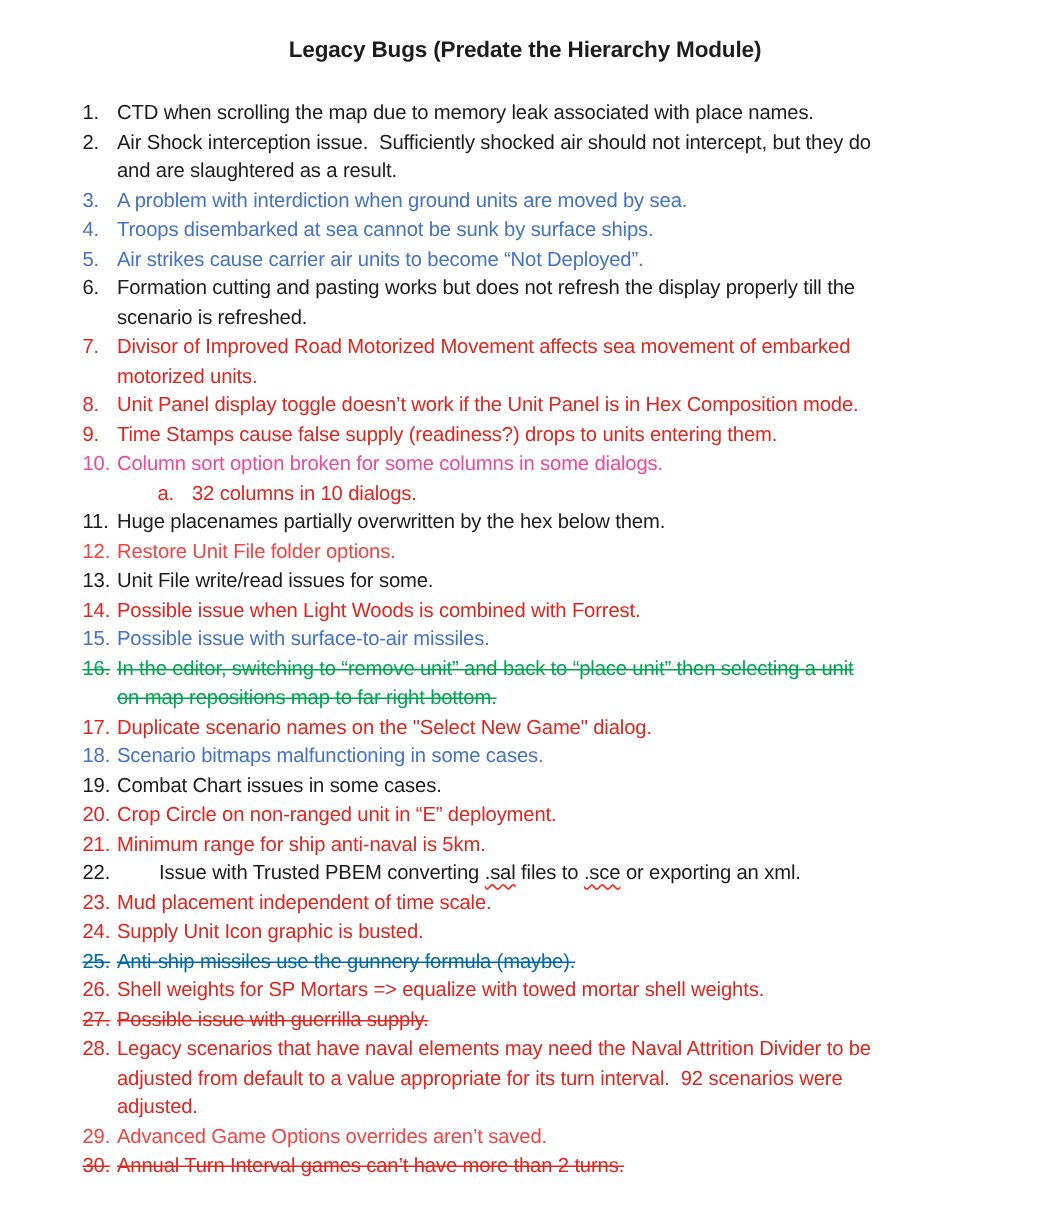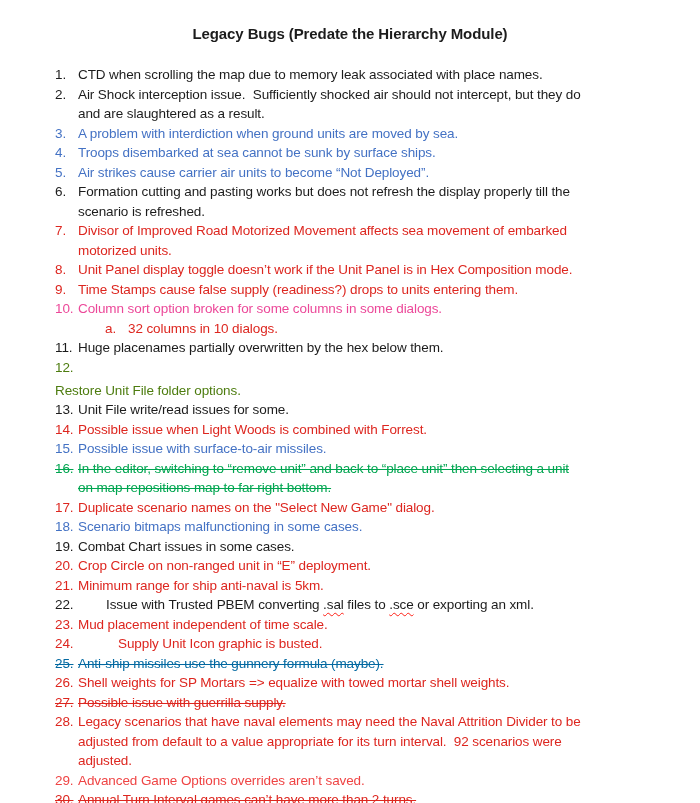--- a/index.html
+++ b/index.html
@@ -113,21 +113,21 @@
         <span class="txt">Column sort option broken for some columns in some dialogs.</span>
       </div>
       <div class="row lvl2" style="color: rgb(221, 38, 31);">
         <span class="num">a.</span>
         <span class="txt">32 columns in 10 dialogs.</span>
       </div>
       <div class="row" style="color: rgb(28, 28, 28);">
         <span class="num">11.</span>
         <span class="txt">Huge placenames partially overwritten by the hex below them.</span>
       </div>
-      <div class="row" style="color: #4d7c0f; flex-direction: column;">
+      <div class="row" style="color: #ef4444;">
         <span class="num">12.</span>
         <span class="txt">Restore Unit File folder options.</span>
       </div>
       <div class="row" style="color: rgb(28, 28, 28);">
         <span class="num">13.</span>
         <span class="txt">Unit File write/read issues for some.</span>
       </div>
       <div class="row" style="color: rgb(221, 38, 31);">
         <span class="num">14.</span>
         <span class="txt">Possible issue when Light Woods is combined with Forrest.</span>
@@ -162,21 +162,21 @@
         <span class="txt">Minimum range for ship anti-naval is 5km.</span>
       </div>
       <div class="row" style="color: rgb(28, 28, 28); gap: 28px;">
         <span class="num">22.</span>
         <span class="txt"><span>Issue with Trusted PBEM converting </span><span class="squiggle" style="text-decoration-color: rgb(255, 33, 22); margin-top: 19px;">.sal</span><span> files to </span><span class="squiggle" style="text-decoration-color: rgb(255, 33, 22);">.sce</span><span> or exporting an xml.</span></span>
       </div>
       <div class="row" style="color: rgb(221, 38, 31);">
         <span class="num">23.</span>
         <span class="txt">Mud placement independent of time scale.</span>
       </div>
-      <div class="row" style="color: rgb(221, 38, 31); gap: 40px;">
+      <div class="row" style="color: rgb(221, 38, 31);">
         <span class="num">24.</span>
         <span class="txt">Supply Unit Icon graphic is busted.</span>
       </div>
       <div class="row strike" style="color: #0369a1;">
         <span class="num">25.</span>
         <span class="txt">Anti-ship missiles use the gunnery formula (maybe).</span>
       </div>
       <div class="row" style="color: rgb(221, 38, 31);">
         <span class="num">26.</span>
         <span class="txt">Shell weights for SP Mortars =&gt; equalize with towed mortar shell weights.</span>

